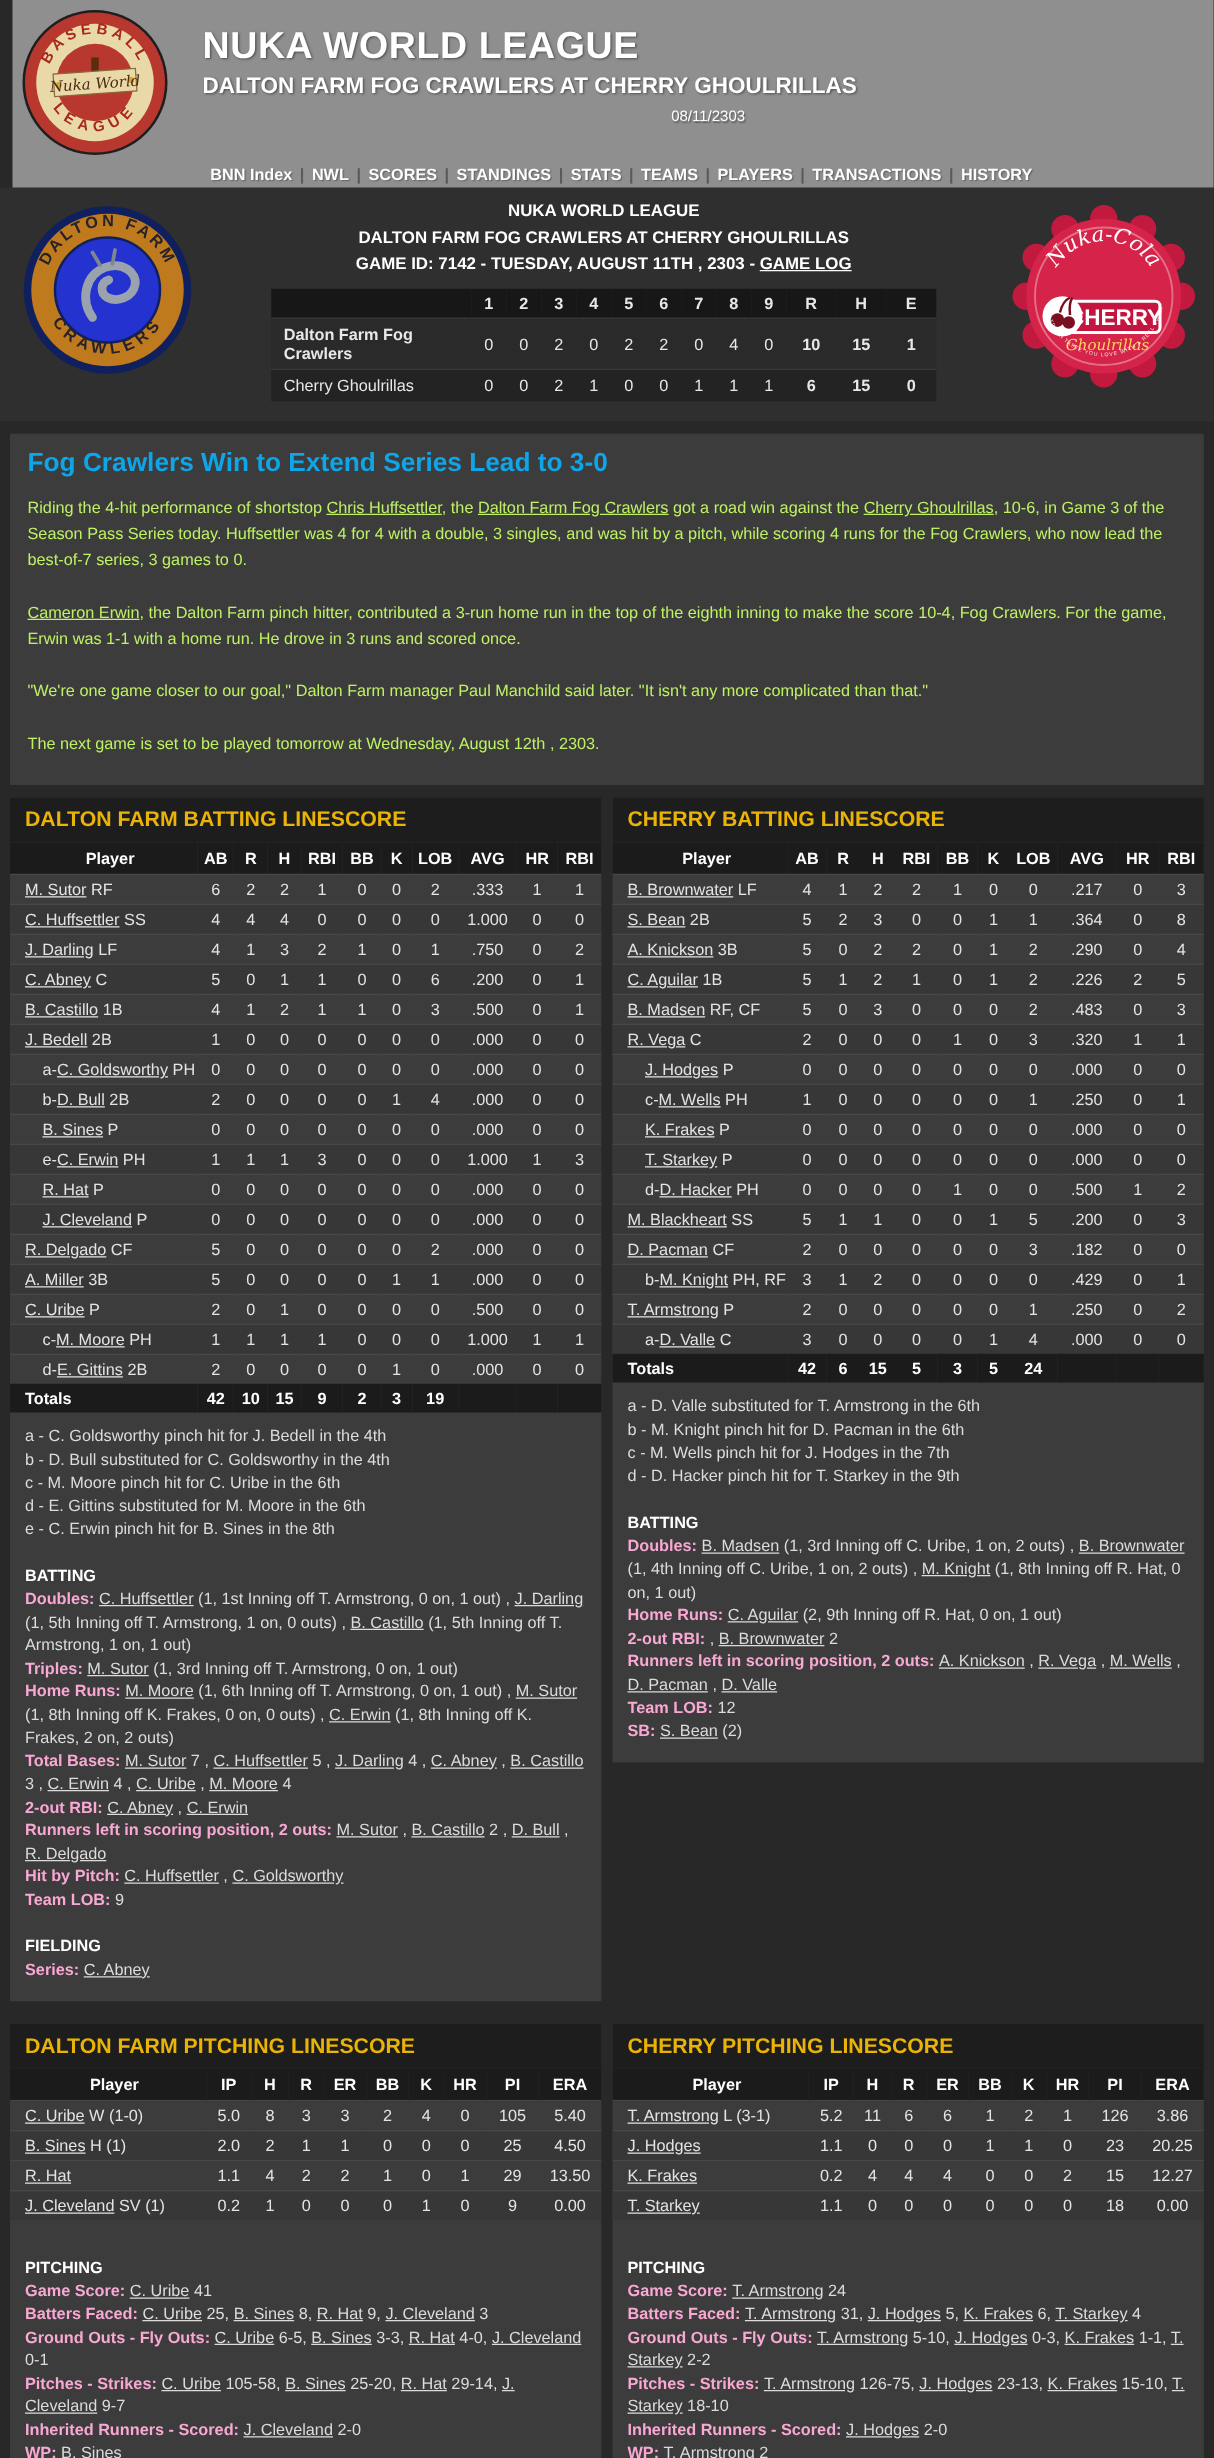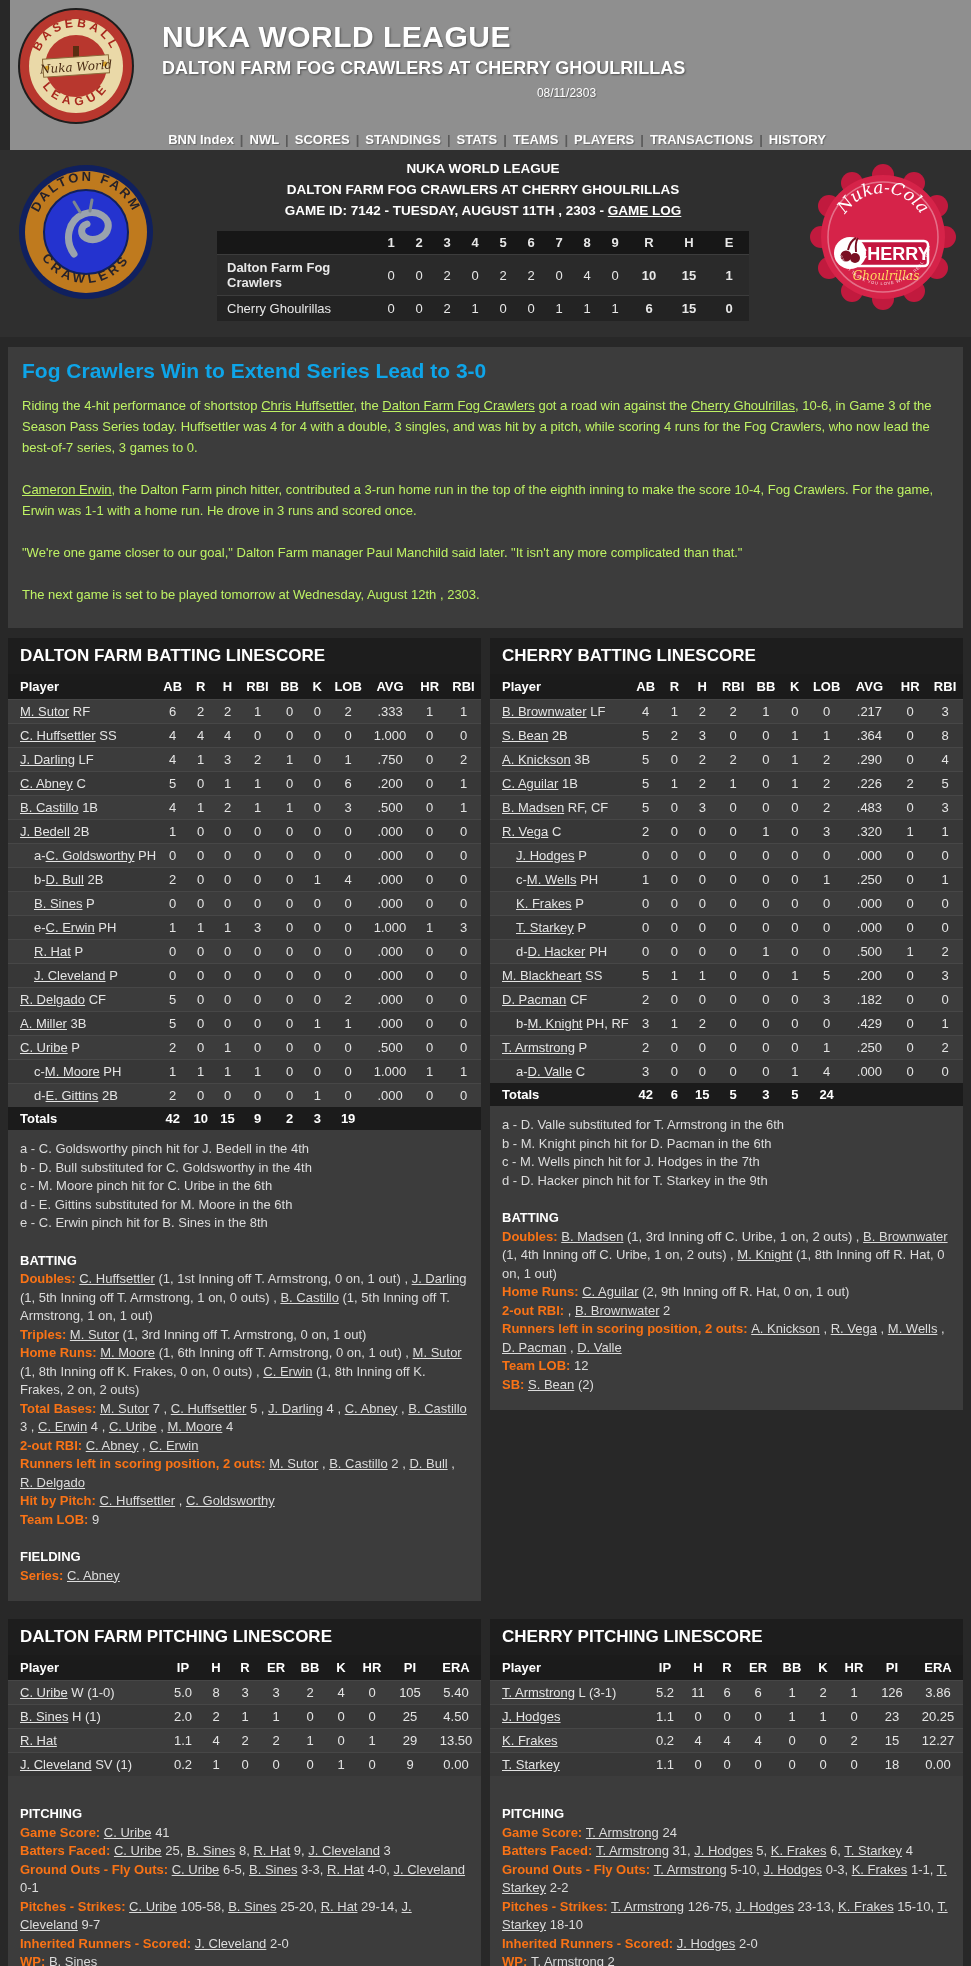--- a/index.html
+++ b/index.html
@@ -5,21 +5,21 @@
   * { box-sizing: border-box; }
   html,body { margin:0; padding:0; }
   body {
     width: 971px;
     background: #282828;
     font-family: "Liberation Sans", sans-serif;
     font-size: 13px;
     color: #d9d9d9;
   }
   .lnk { text-decoration: underline; cursor: pointer; }
-  b { color:#f97316; }
+  b { color:#f9a8d4; }
 
   
   .banner {
     margin-left: 10px;
     height: 150px;
     background: #8f8f8f;
     position: relative;
     color: #fff;
   }
   .banner-logo { position:absolute; left:6px; top:6px; width:120px; height:120px; }
@@ -69,27 +69,27 @@
   .cols {
     margin: 0 8px;
     display:grid;
     grid-template-columns: 1fr 1fr;
     column-gap: 9px;
     row-gap: 18px;
     align-items:start;
   }
   .panel { background:#3c3c3c; padding-bottom:12px; }
   .bar {
-    background:#1d1d1d; color:#ffffff;
+    background:#1d1d1d; color:#eab308;
     font-size:17px; font-weight:bold;
     padding: 8px 12px; margin:0;
   }
   table.stat { width:100%; border-collapse:collapse; font-size:13px; color:#e4e4e4; }
   table.stat th { background:#1b1b1b; font-weight:bold; padding:5px 2px; text-align:center; color:#fff; }
-  table.stat th.pl { text-align:left; padding-left:12px; }
+  table.stat th.pl { text-align:center; padding-left:12px; }
   table.stat td { padding:4px 2px; text-align:center; border-top:1px solid #474747; }
   table.stat td.pl { text-align:left; padding-left:12px; white-space:nowrap; }
   table.stat tr.indent td.pl { padding-left:26px; }
   table.stat tbody tr:nth-child(even):not(.totals) { background:#373737; }
   table.stat tr.totals td { background:#1b1b1b; font-weight:bold; color:#fff; border-top:none; }
 
   .notes { padding: 10px 12px 4px; line-height:18.5px; color:#dcdcdc; }
   .note-line { margin:0; }
   .sec-title { font-weight:bold; color:#fff; margin-top:19px; }
 

